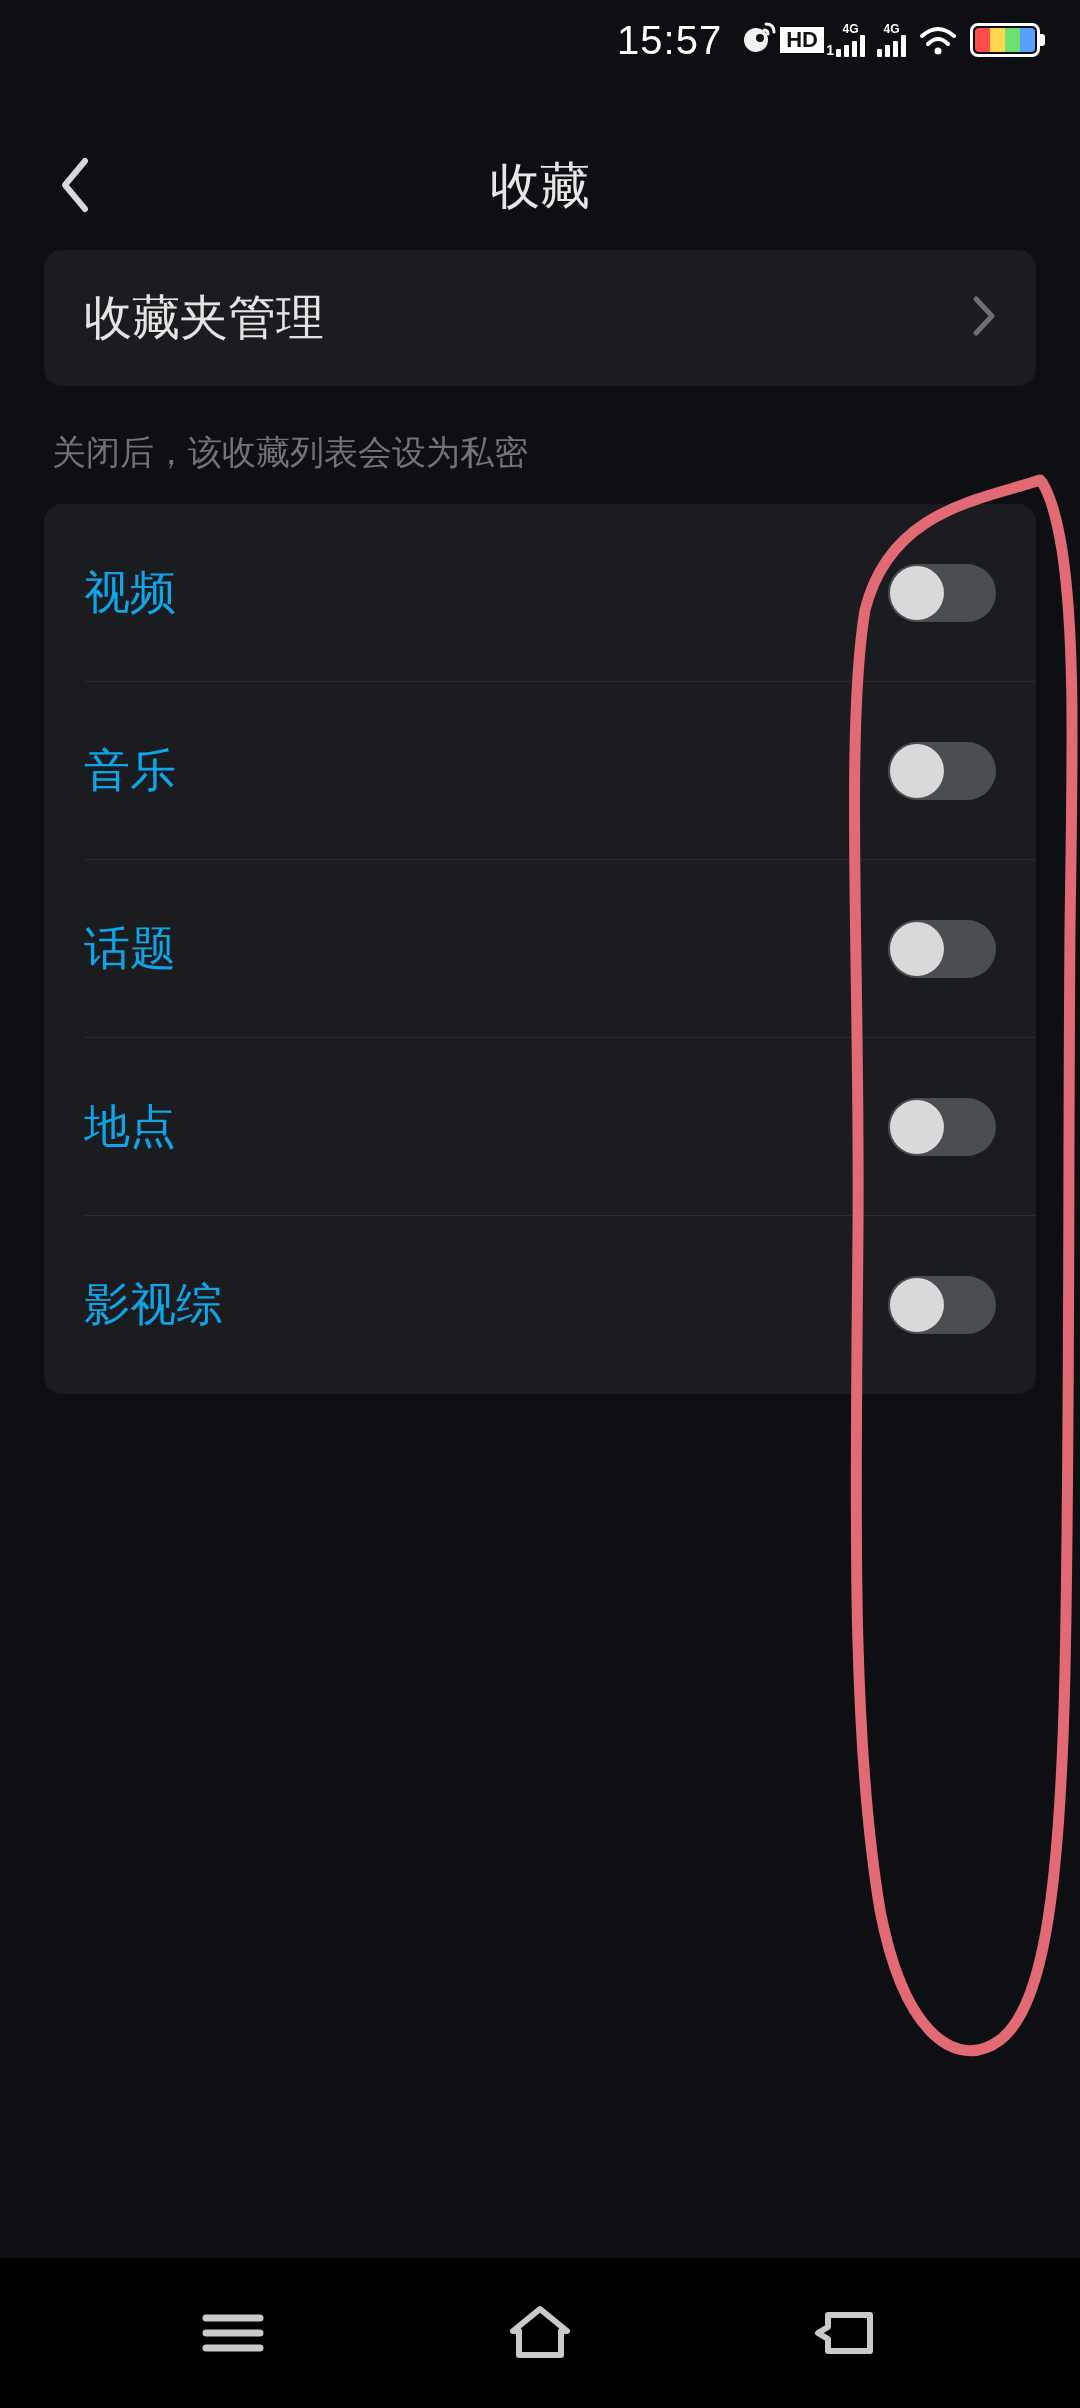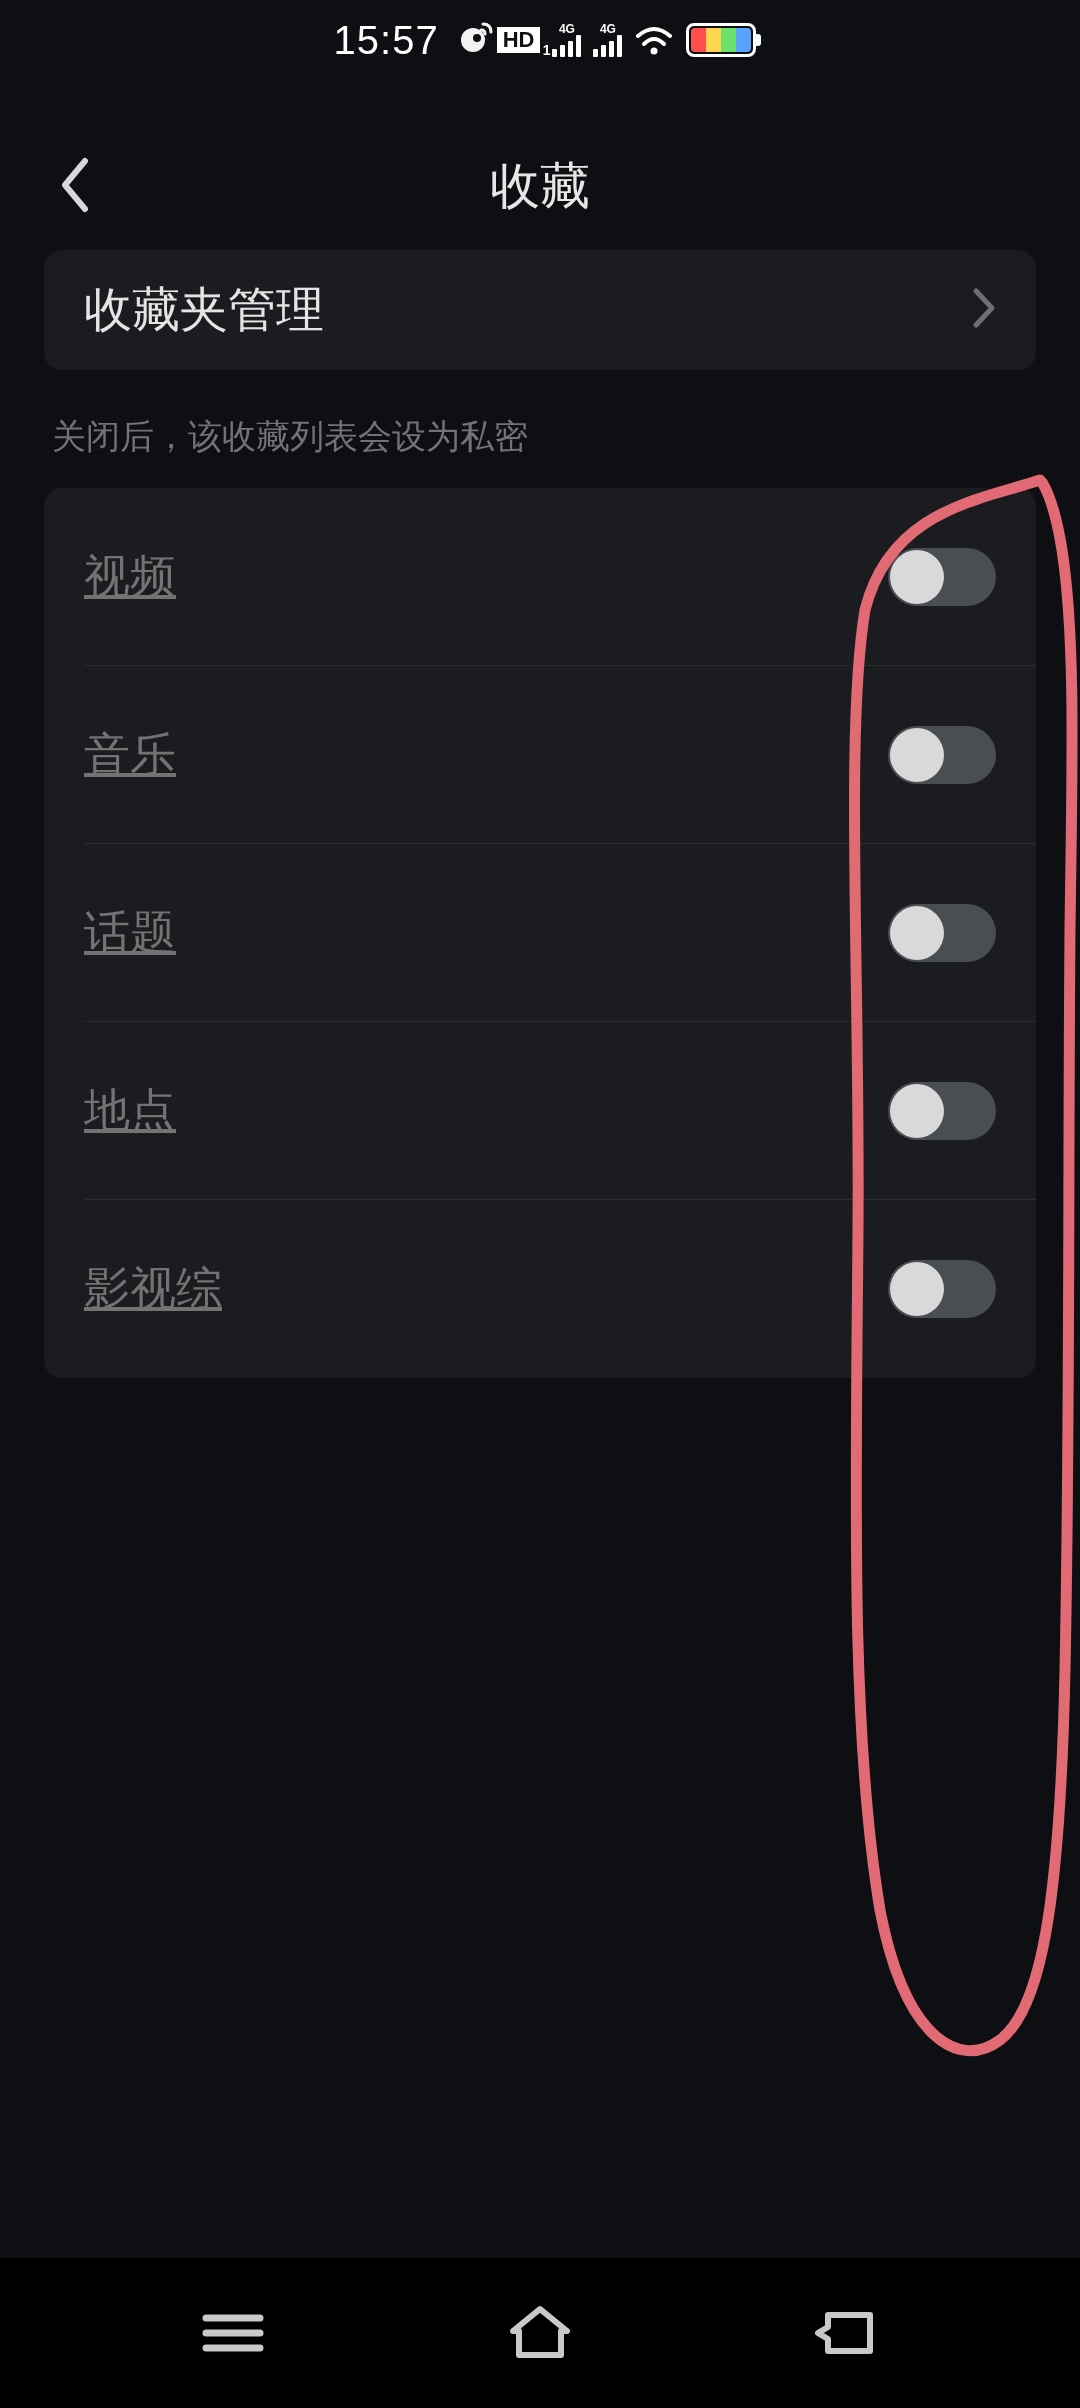--- a/index.html
+++ b/index.html
@@ -13,21 +13,21 @@
       background: #0e0f12;
       font-family: -apple-system, "PingFang SC", "Helvetica Neue", Arial, sans-serif;
       position: relative;
       overflow: hidden;
     }
     
     .status-bar {
       height: 80px;
       display: flex;
       align-items: center;
-      justify-content: center;
+      justify-content: flex-end;
       padding: 0 40px 0 50px;
       color: #fff;
     }
     .status-left {
       display: flex;
       align-items: center;
       gap: 18px;
     }
     .status-time {
       font-size: 40px;
@@ -137,21 +137,21 @@
     
     .content {
       padding: 30px 44px 0;
     }
     .card {
       background: #1a1c20;
       border-radius: 18px;
       overflow: hidden;
     }
     .manage-row {
-      height: 120px;
+      height: 136px;
       display: flex;
       align-items: center;
       justify-content: space-between;
       padding: 0 40px;
     }
     .manage-label {
       color: #e4e4e4;
       font-size: 48px;
     }
     .chevron {
@@ -171,23 +171,22 @@
       position: relative;
     }
     .toggle-row:not(:last-child)::after {
       content:"";
       position:absolute;
       left:40px; right:0; bottom:0;
       height:1px;
       background:#2a2c30;
     }
     .row-label {
-      color: #737373;
+      color: #0ea5e9;
       font-size: 46px;
-      text-decoration: underline;
     }
     .switch {
       width: 108px;
       height: 58px;
       background: #4a4d52;
       border-radius: 40px;
       position: relative;
       flex-shrink: 0;
     }
     .switch .knob {

